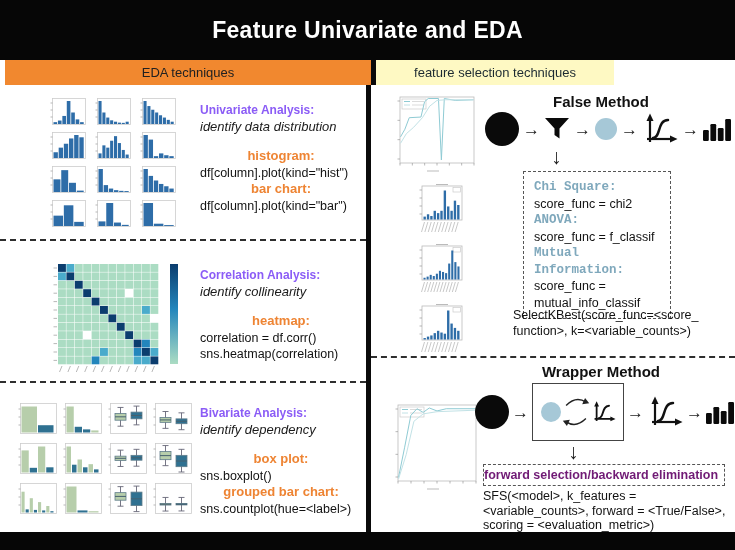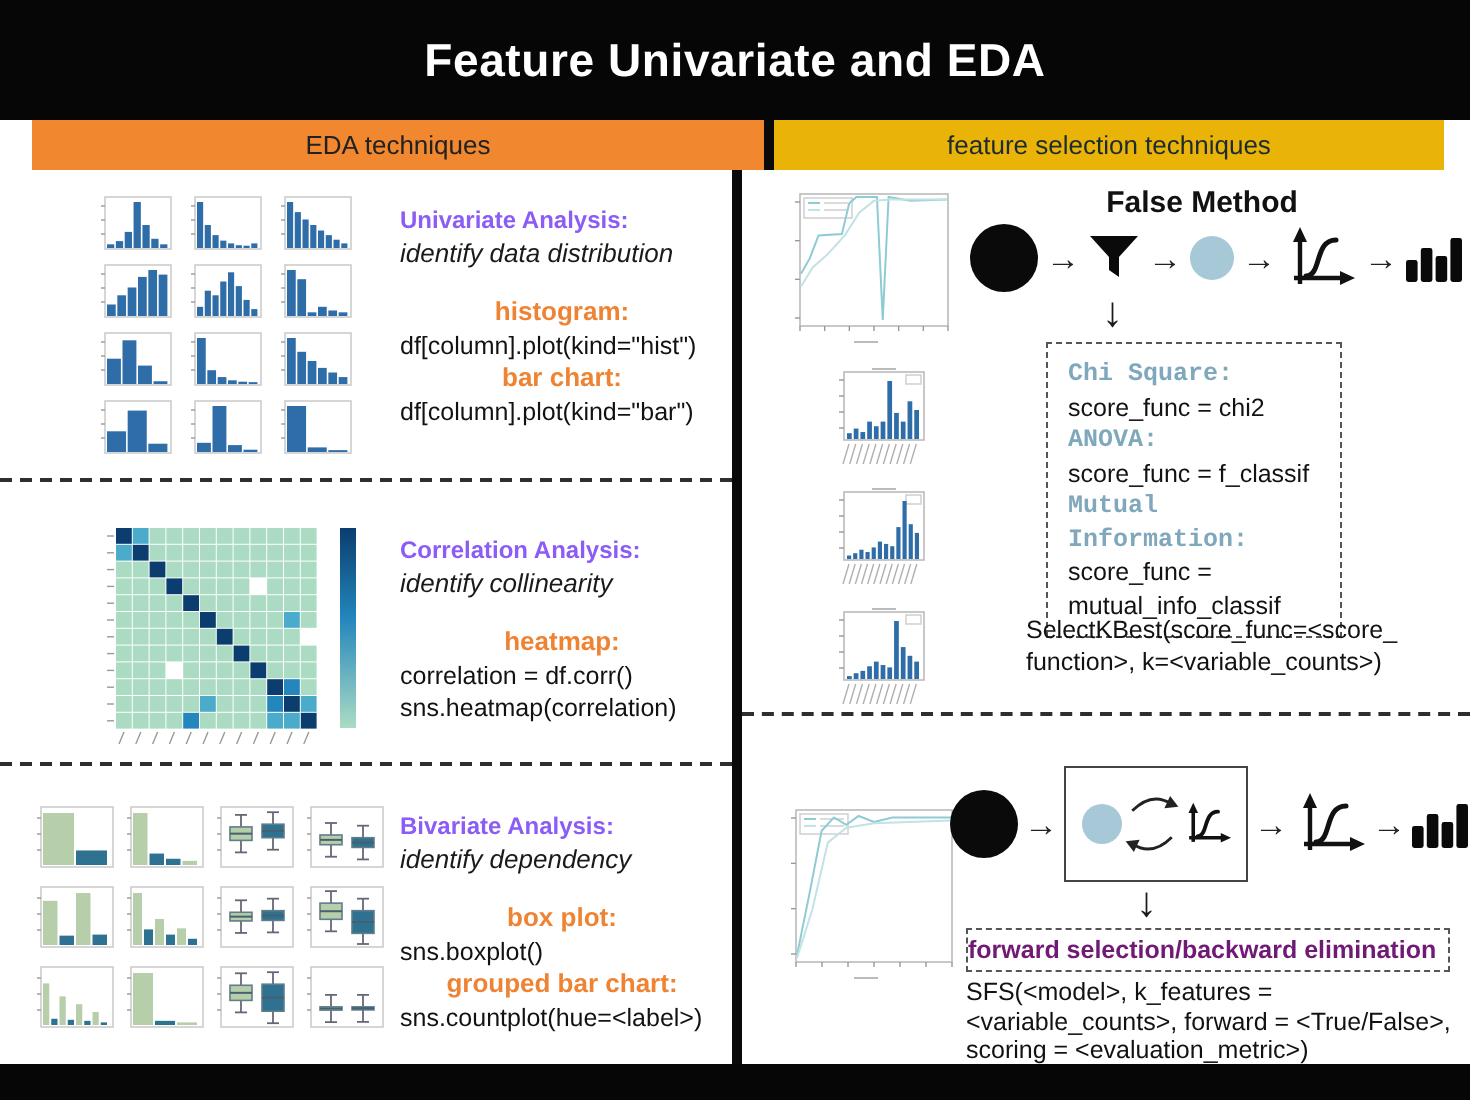--- a/index.html
+++ b/index.html
@@ -3,25 +3,25 @@
 <meta charset="utf-8">
 <style>
   * { margin:0; padding:0; box-sizing:border-box; }
   body { background:#888; font-family:"Liberation Sans", sans-serif; }
   .page { position:relative; width:735px; height:550px; background:#ffffff; overflow:hidden; margin:0 auto; }
 
   .topbar { position:absolute; left:0; top:0; width:735px; height:60px; background:#060606;
             display:flex; align-items:center; justify-content:center; }
   .topbar h1 { color:#fff; font-size:23px; font-weight:bold; letter-spacing:.3px; }
 
-  .colheads { position:absolute; left:16px; top:60px; width:706px; height:25px; display:flex;justify-content:center; }
+  .colheads { position:absolute; left:5px; top:60px; width:609px; height:25px; display:flex;justify-content:center; }
   .head-left { width:366px; background:#F1882F; display:flex; align-items:center; justify-content:center;
                font-size:13px; font-weight:500; color:#212121; }
   .head-div { width:5px; background:#0a0a0a; }
-  .head-right { flex:1; background:#eab308; display:flex; align-items:center; justify-content:center;
+  .head-right { flex:1; background:#fef9c3; display:flex; align-items:center; justify-content:center;
                 font-size:13px; font-weight:500; color:#1c2a31; }
 
   .content { position:absolute; left:0; top:85px; width:735px; height:447px; }
   .vline { position:absolute; left:366px; top:0; width:5px; height:447px; background:#0a0a0a; }
   .bottombar { position:absolute; left:0; top:532px; width:735px; height:18px; background:#060606; }
 
   
   .col-left { position:absolute; left:0; top:0; width:366px; height:447px; }
   .section { position:absolute; left:0; width:366px; }
   .s1 { top:0; height:156px; border-bottom:2.5px dashed #2e2e2e; }
@@ -778,20 +778,21 @@
         <div class="note-code">mutual_info_classif</div>
       </div>
 
       <div class="kbest">
         <div>SelectKBest(score_func=&lt;score_</div>
         <div>function&gt;, k=&lt;variable_counts&gt;)</div>
       </div>
 
       <div class="rdash"></div>
 
+      <div class="method-heading mh-wrapper">Wrapper Method</div>
 
       <div id="wrapper-line"><svg width="96" height="92">
             <rect x="13" y="4" width="78" height="76" fill="#fff" stroke="#bbb" stroke-width="0.8"></rect>
             <line x1="13" y1="80" x2="13" y2="82.5" stroke="#999" stroke-width="0.7"></line>
             <line x1="26" y1="80" x2="26" y2="82.5" stroke="#999" stroke-width="0.7"></line>
             <line x1="39" y1="80" x2="39" y2="82.5" stroke="#999" stroke-width="0.7"></line>
             <line x1="52" y1="80" x2="52" y2="82.5" stroke="#999" stroke-width="0.7"></line>
             <line x1="65" y1="80" x2="65" y2="82.5" stroke="#999" stroke-width="0.7"></line>
             <line x1="78" y1="80" x2="78" y2="82.5" stroke="#999" stroke-width="0.7"></line>
             <line x1="91" y1="80" x2="91" y2="82.5" stroke="#999" stroke-width="0.7"></line>

